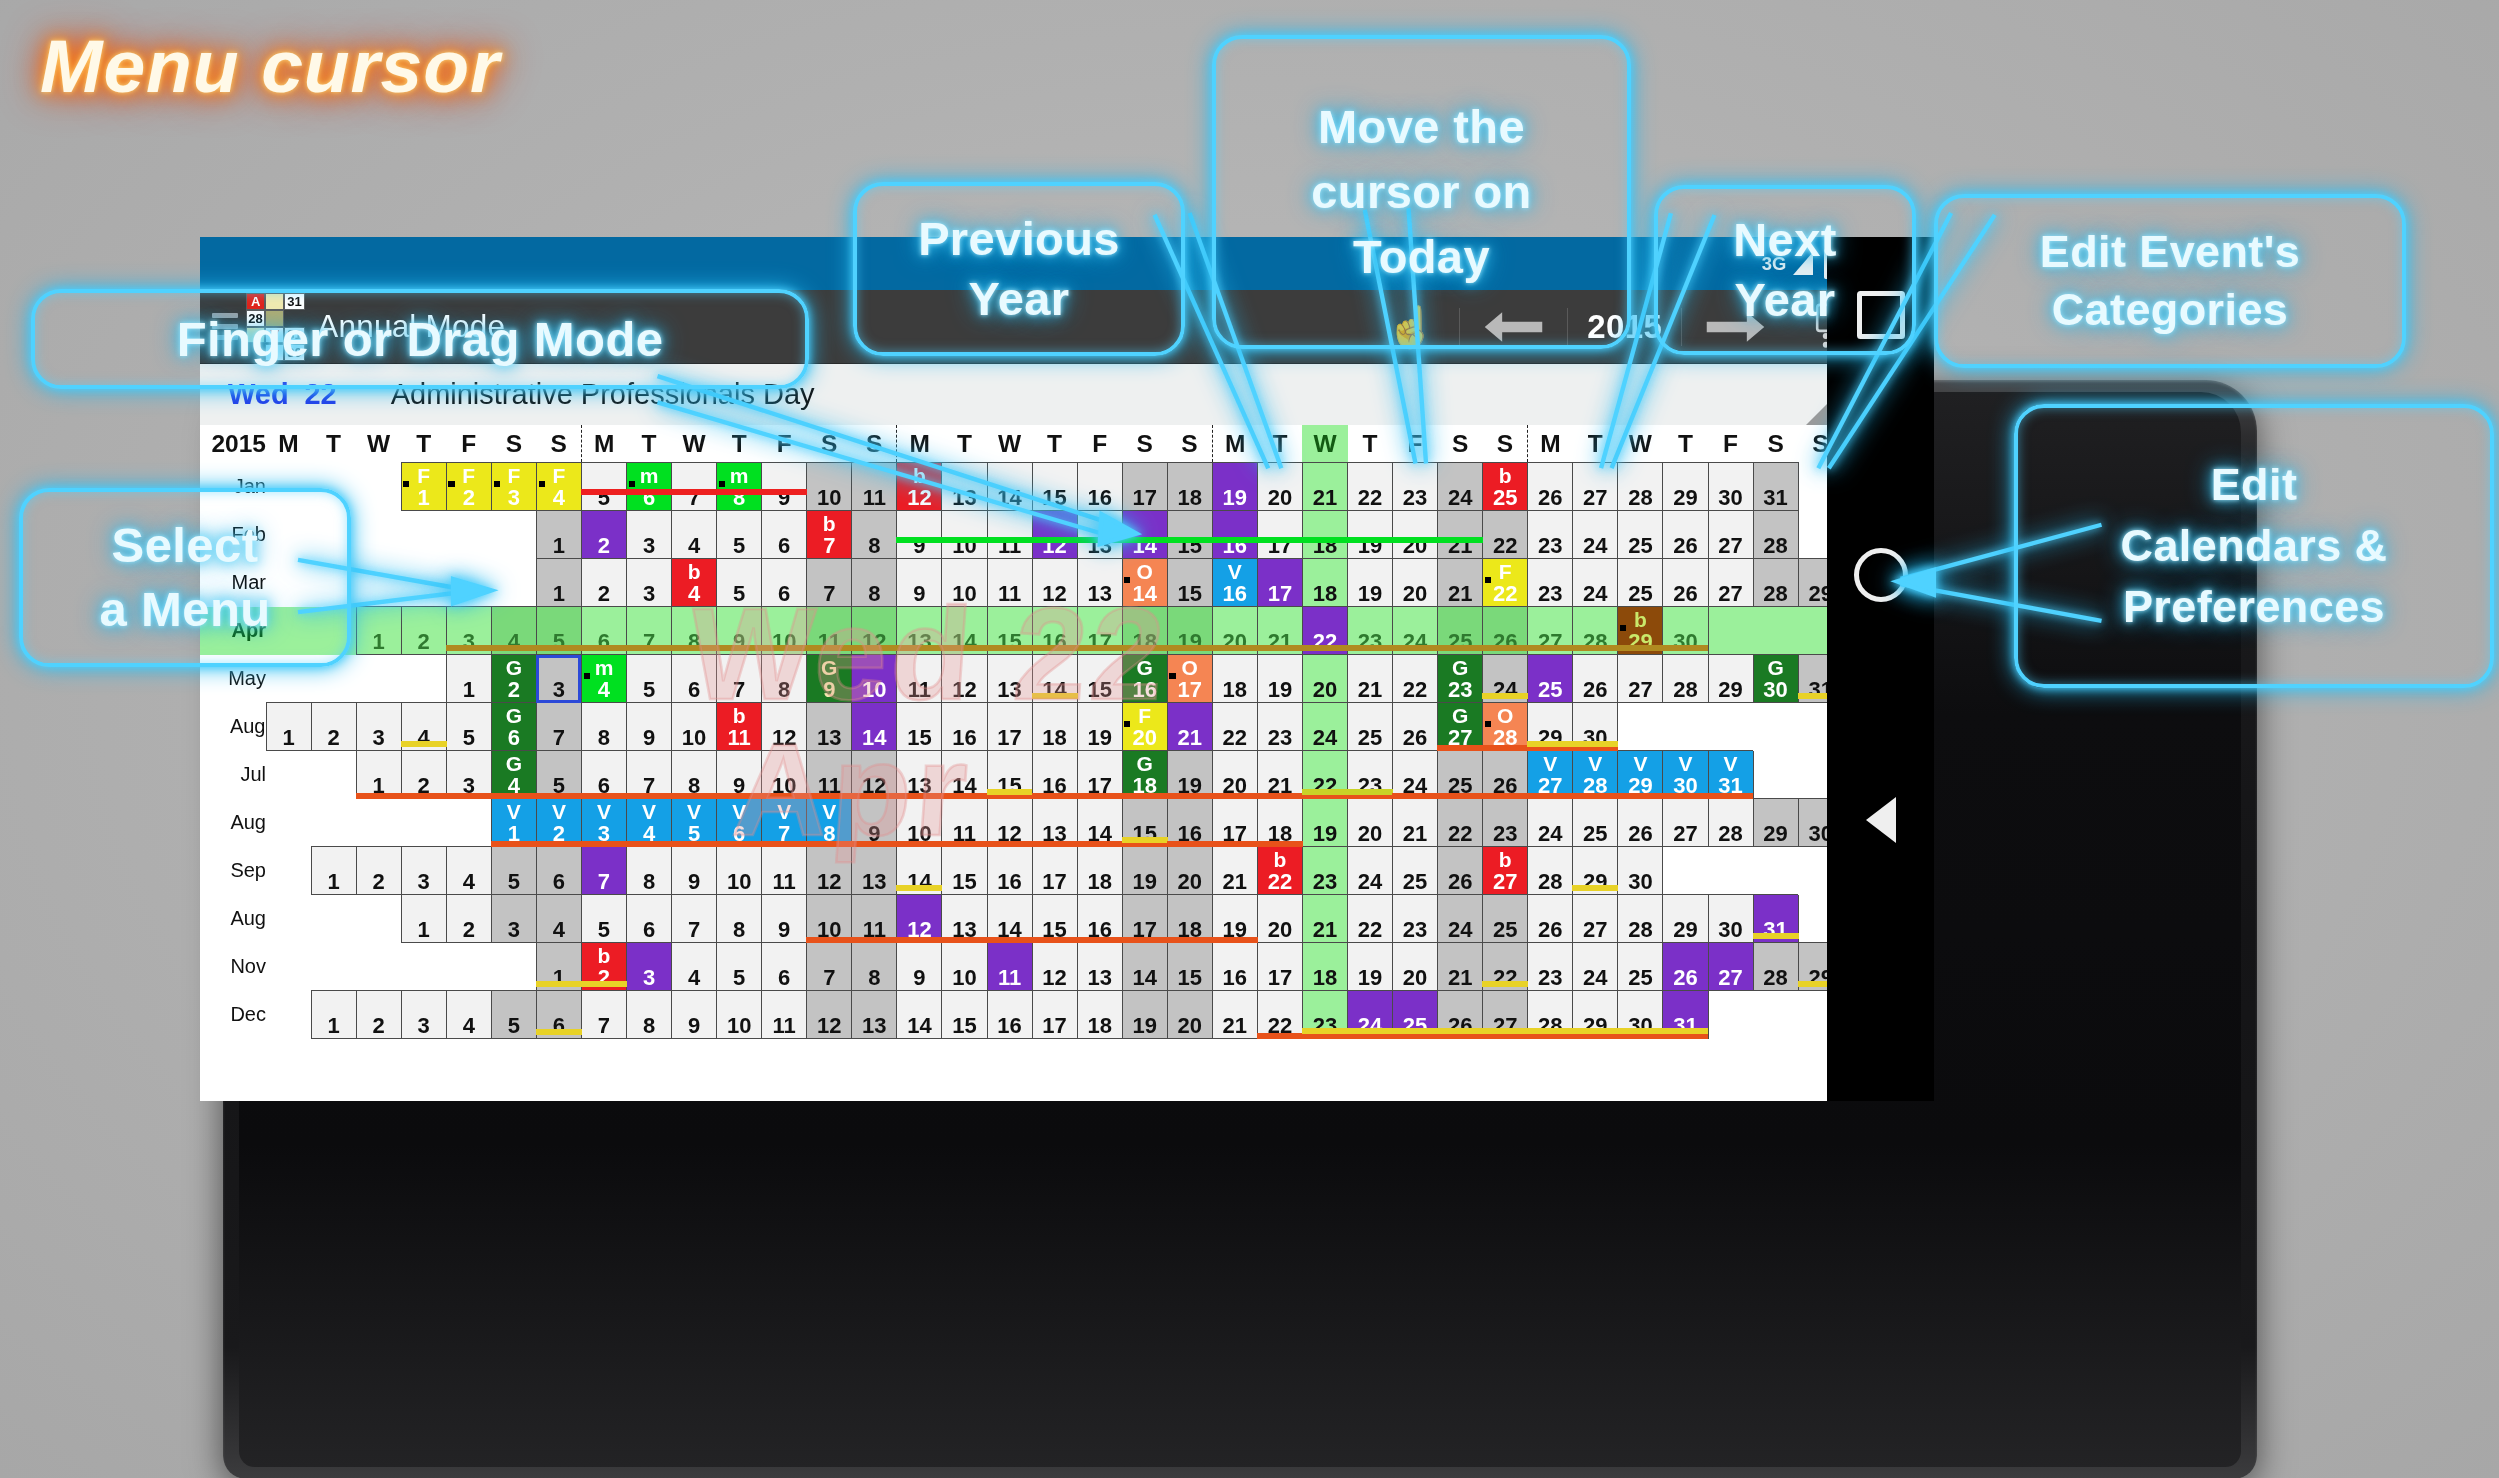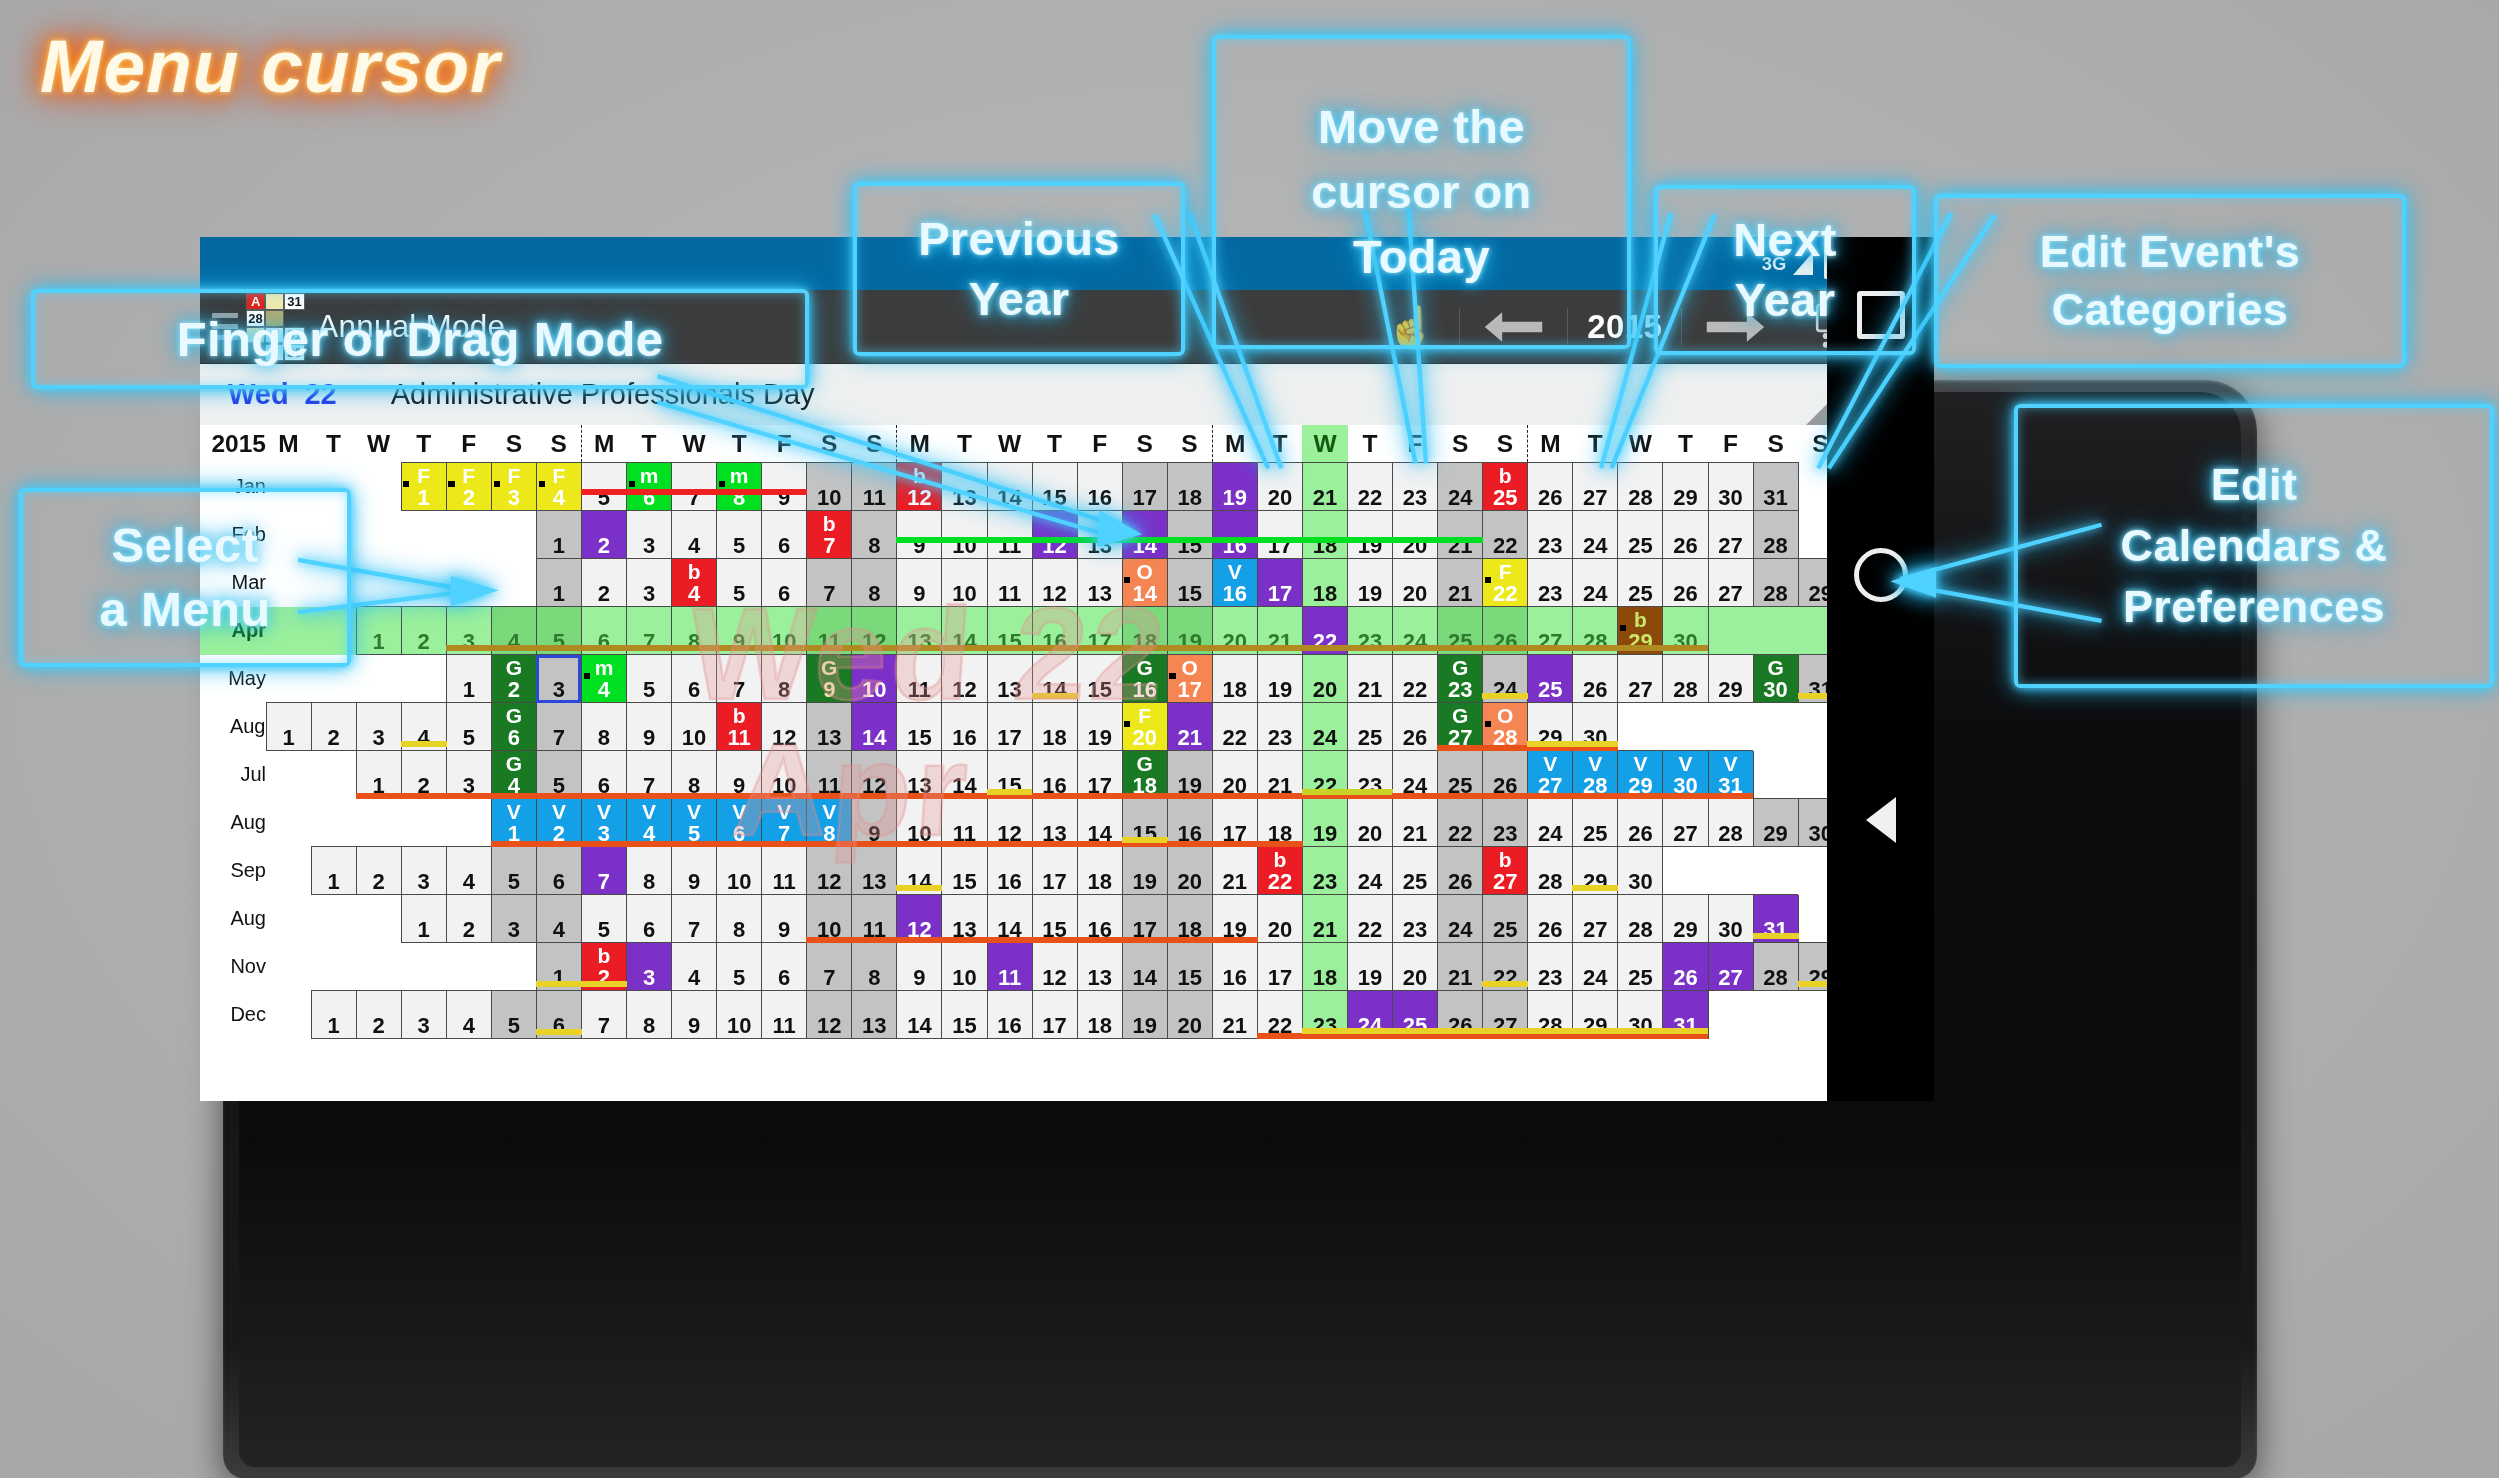--- a/index.html
+++ b/index.html
@@ -10,21 +10,21 @@
   }
 
   
   #promo-bg{position:absolute;inset:0;background:
       radial-gradient(ellipse at 50% 45%, #bdbdbd 0%, #b0b0b0 55%, #a7a7a7 100%);}
 
   
   .callout{
     position:absolute;
     border:4.4px solid #4fd2ff;
-    border-radius:6px;
+    border-radius:30px;
     color:#e8faff;
     font-weight:bold;
     text-align:center;
     display:flex;flex-direction:column;align-items:center;justify-content:center;
     box-shadow:0 0 8.7px #4fd2ff,0 0 23px #22b8ef,inset 0 0 12.2px rgba(79,210,255,.55);
     text-shadow:0 0 5.2px #9fe8ff,0 0 14px #38c6f5,0 0 26px #1aa8e0;
     line-height:1.12;
     letter-spacing:0.4px;
     background:transparent;
     z-index:40;

